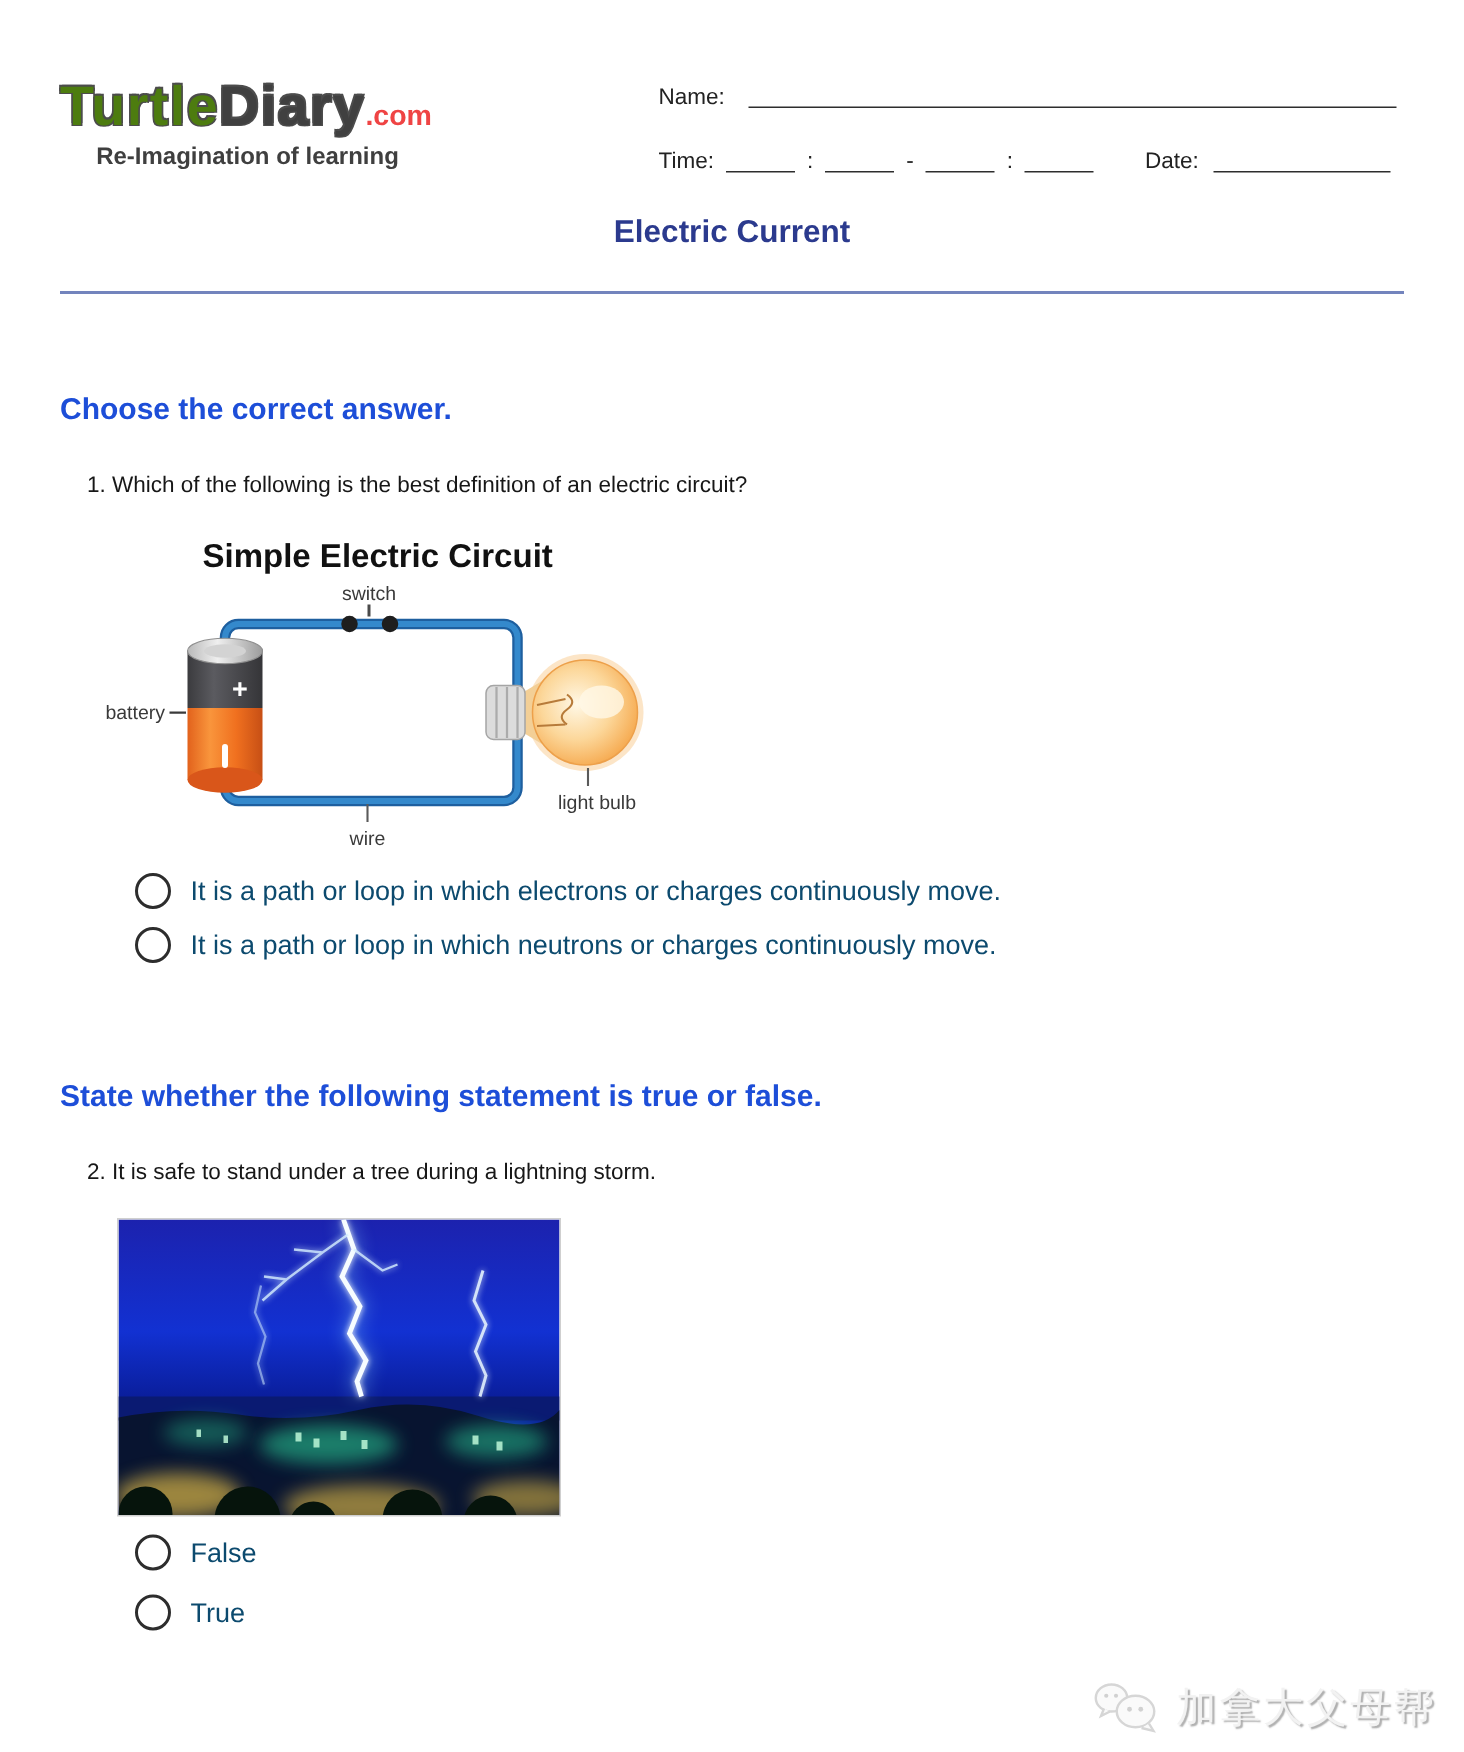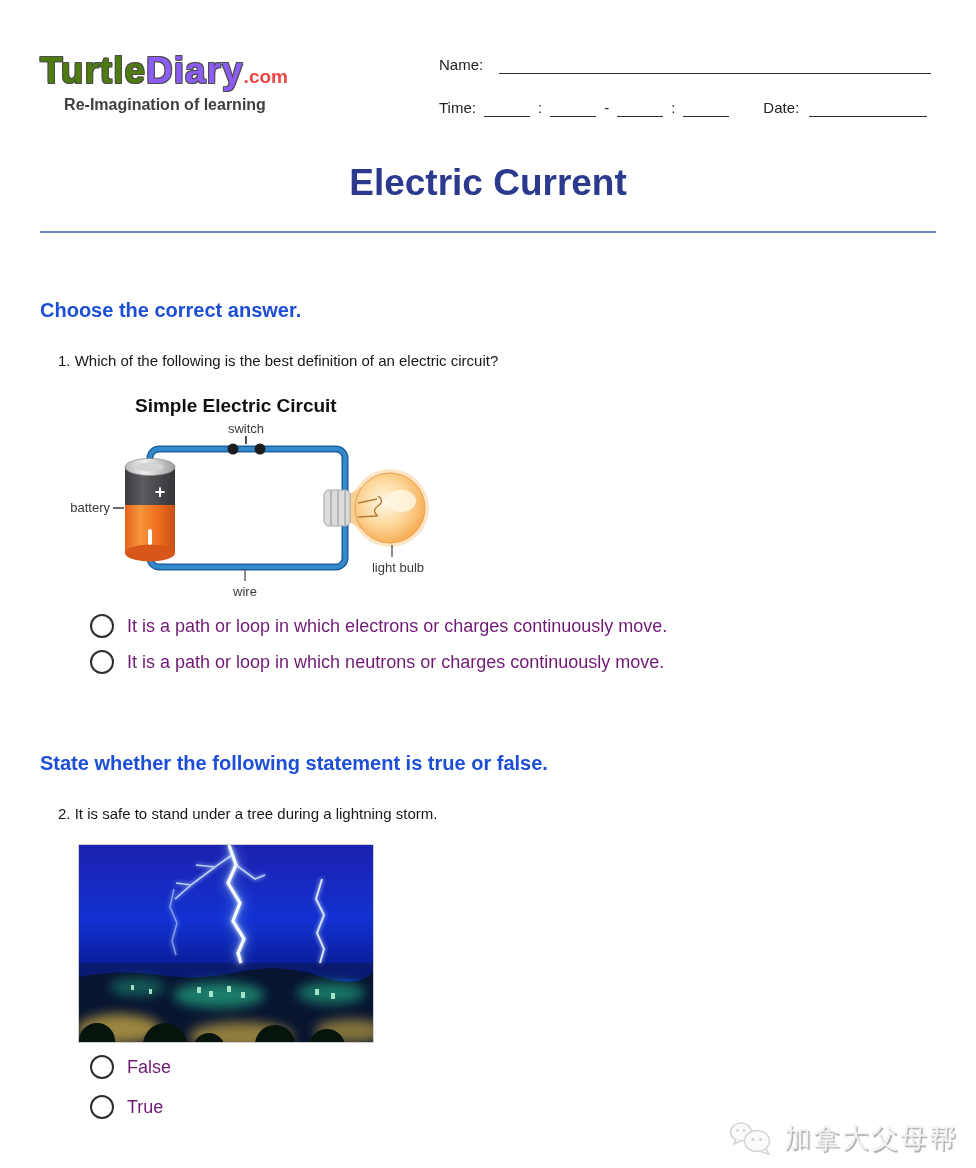--- a/index.html
+++ b/index.html
@@ -9,46 +9,46 @@
   }
   
   .hdr{display:flex;justify-content:space-between;padding:50px 45px 0 40px;}
   .logo-box{width:260px;}
   .logo-line{white-space:nowrap;font-weight:bold;}
   .logo-green{
     font-size:37px;color:#4d7c0f;letter-spacing:1px;
     text-shadow:1px 1px 0 #4c4c4c,-1px 1px 0 #4c4c4c,1px -1px 0 #4c4c4c,-1px -1px 0 #4c4c4c;
   }
   .logo-yellow{
-    font-size:37px;color:#8b5cf6;letter-spacing:1px;
+    font-size:37px;color:#404040;letter-spacing:1px;
     text-shadow:1px 1px 0 #4c4c4c,-1px 1px 0 #4c4c4c,1px -1px 0 #4c4c4c,-1px -1px 0 #4c4c4c;
   }
   .logo-com{font-size:19px;color:#ef4444;}
   .tagline{font-size:16px;font-weight:bold;color:#3f3f3f;margin-top:4px;text-align:center;width:250px;}
   .fields{width:492px;padding-top:6px;font-size:15px;color:#222;}
-  .frow{display:flex;align-items:center;}
+  .frow{display:flex;align-items:flex-start;}
   .frow.name{margin-bottom:24px;}
   .flabel{padding-bottom:2px;}
   .wline{border-bottom:1.7px solid #2d2d2d;height:15px;}
   .grow{flex:1;margin-left:16px;}
   .blank{width:46px;margin:0 8px;}
   .sep{padding-bottom:2px;}
   .datewrap{margin-left:26px;}
   .dateline{width:118px;margin-left:10px;}
   
-  .title{margin:44px 0 0;text-align:center;font-size:37px;font-weight:bold;color:#2b3a8e;}
+  .title{margin:25px 0 0;text-align:center;font-size:21px;font-weight:bold;color:#2b3a8e;}
   .divider{border:none;border-top:2px solid #7384bd;margin:27px 40px 0;}
   
   .sec-head{margin:66px 0 0 40px;font-size:20px;font-weight:bold;color:#1d4ed8;}
   .question{margin:30px 0 0 58px;font-size:15px;color:#171717;}
   
   .fig{margin:26px 0 0 60px;width:400px;}
-  .fig-title{margin:0 0 2px 75px;font-size:19px;font-weight:bold;color:#111;}
-  
-  .opt{display:flex;align-items:center;gap:13px;margin:12px 0 0 90px;font-size:18px;color:#701a75;}
+  .fig-title{margin:0 0 2px 75px;font-size:22px;font-weight:bold;color:#111;}
+  
+  .opt{display:flex;align-items:center;gap:13px;margin:12px 0 0 90px;font-size:18px;color:#0c4a6e;}
   .opt.first{margin-top:6px;}
   .radio{width:20px;height:20px;border:2px solid #2d2d2d;border-radius:50%;background:#fff;flex:none;}
   
   .photo{margin:22px 0 0 78px;width:294px;height:197px;border:1px solid #cfcfcf;line-height:0;}
   
   .wm{position:absolute;right:18px;bottom:12px;display:flex;align-items:center;gap:8px;opacity:.95;}
   .wm-text{
     font-size:27px;color:#f2f2f2;letter-spacing:2px;
     text-shadow:1.5px 1.5px 1px #a9a9a9, -0.5px -0.5px 0 #ffffff;
   }

